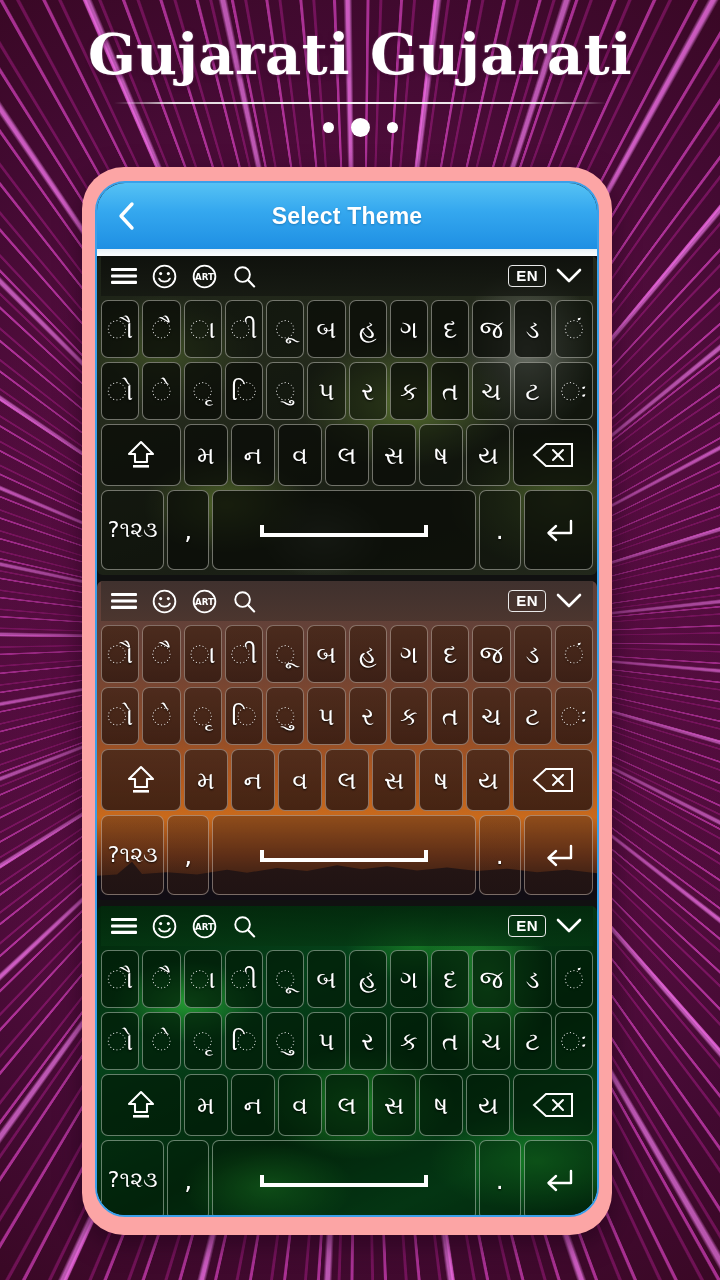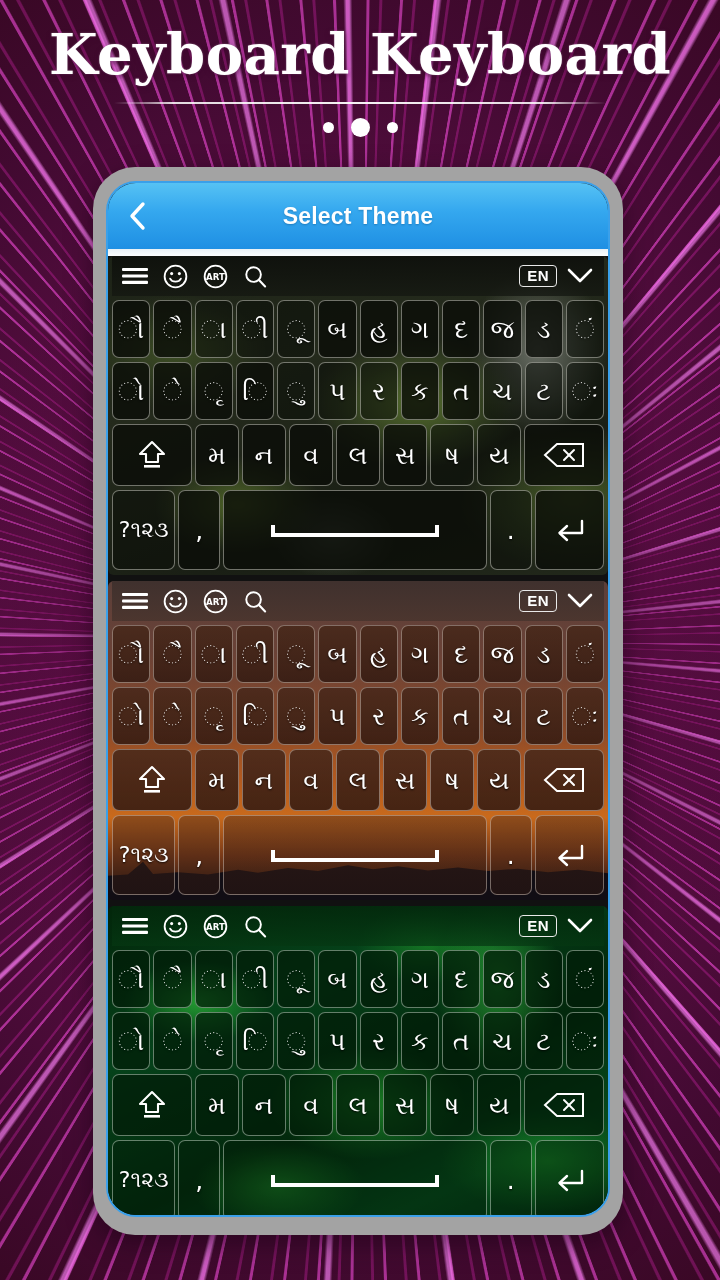--- a/index.html
+++ b/index.html
@@ -74,23 +74,23 @@
     background:linear-gradient(90deg, rgba(255,255,255,0) 0%, rgba(255,255,255,.85) 12%, rgba(255,255,255,.95) 50%, rgba(255,255,255,.85) 88%, rgba(255,255,255,0) 100%);
   }
   #dots{ margin-top:14px; display:flex; justify-content:center; align-items:center; gap:17px; }
   #dots i{ display:block; background:#fff; border-radius:50%; }
   #dots i.sm{ width:11px; height:11px; }
   #dots i.lg{ width:19px; height:19px; }
 
   
   #phone{
     position:absolute;
-    left:93px; top:167px;
+    left:82px; top:167px;
     width:530px; height:1068px;
-    background:#a3a3a3;
+    background:#fca5a5;
     border-radius:42px;
     box-shadow:0 8px 26px rgba(25,0,20,.55);
     z-index:6;
     padding:14px 13px 18px 13px;
   }
   #screen{
     width:100%; height:100%;
     border-radius:30px;
     overflow:hidden;
     background:#111;
@@ -235,21 +235,21 @@
 </head>
 <body>
 
 <div id="bg">
   <div class="rays"></div>
   <div class="rays2"></div>
   <div class="vig"></div>
 </div>
 
 <div id="title-wrap">
-  <div id="app-title">Keyboard Keyboard</div>
+  <div id="app-title">Gujarati Gujarati</div>
   <div id="title-rule"></div>
   <div id="dots">
     <i class="sm"></i>
     <i class="lg"></i>
     <i class="sm"></i>
   </div>
 </div>
 
 <div id="phone">
   <div id="screen">

